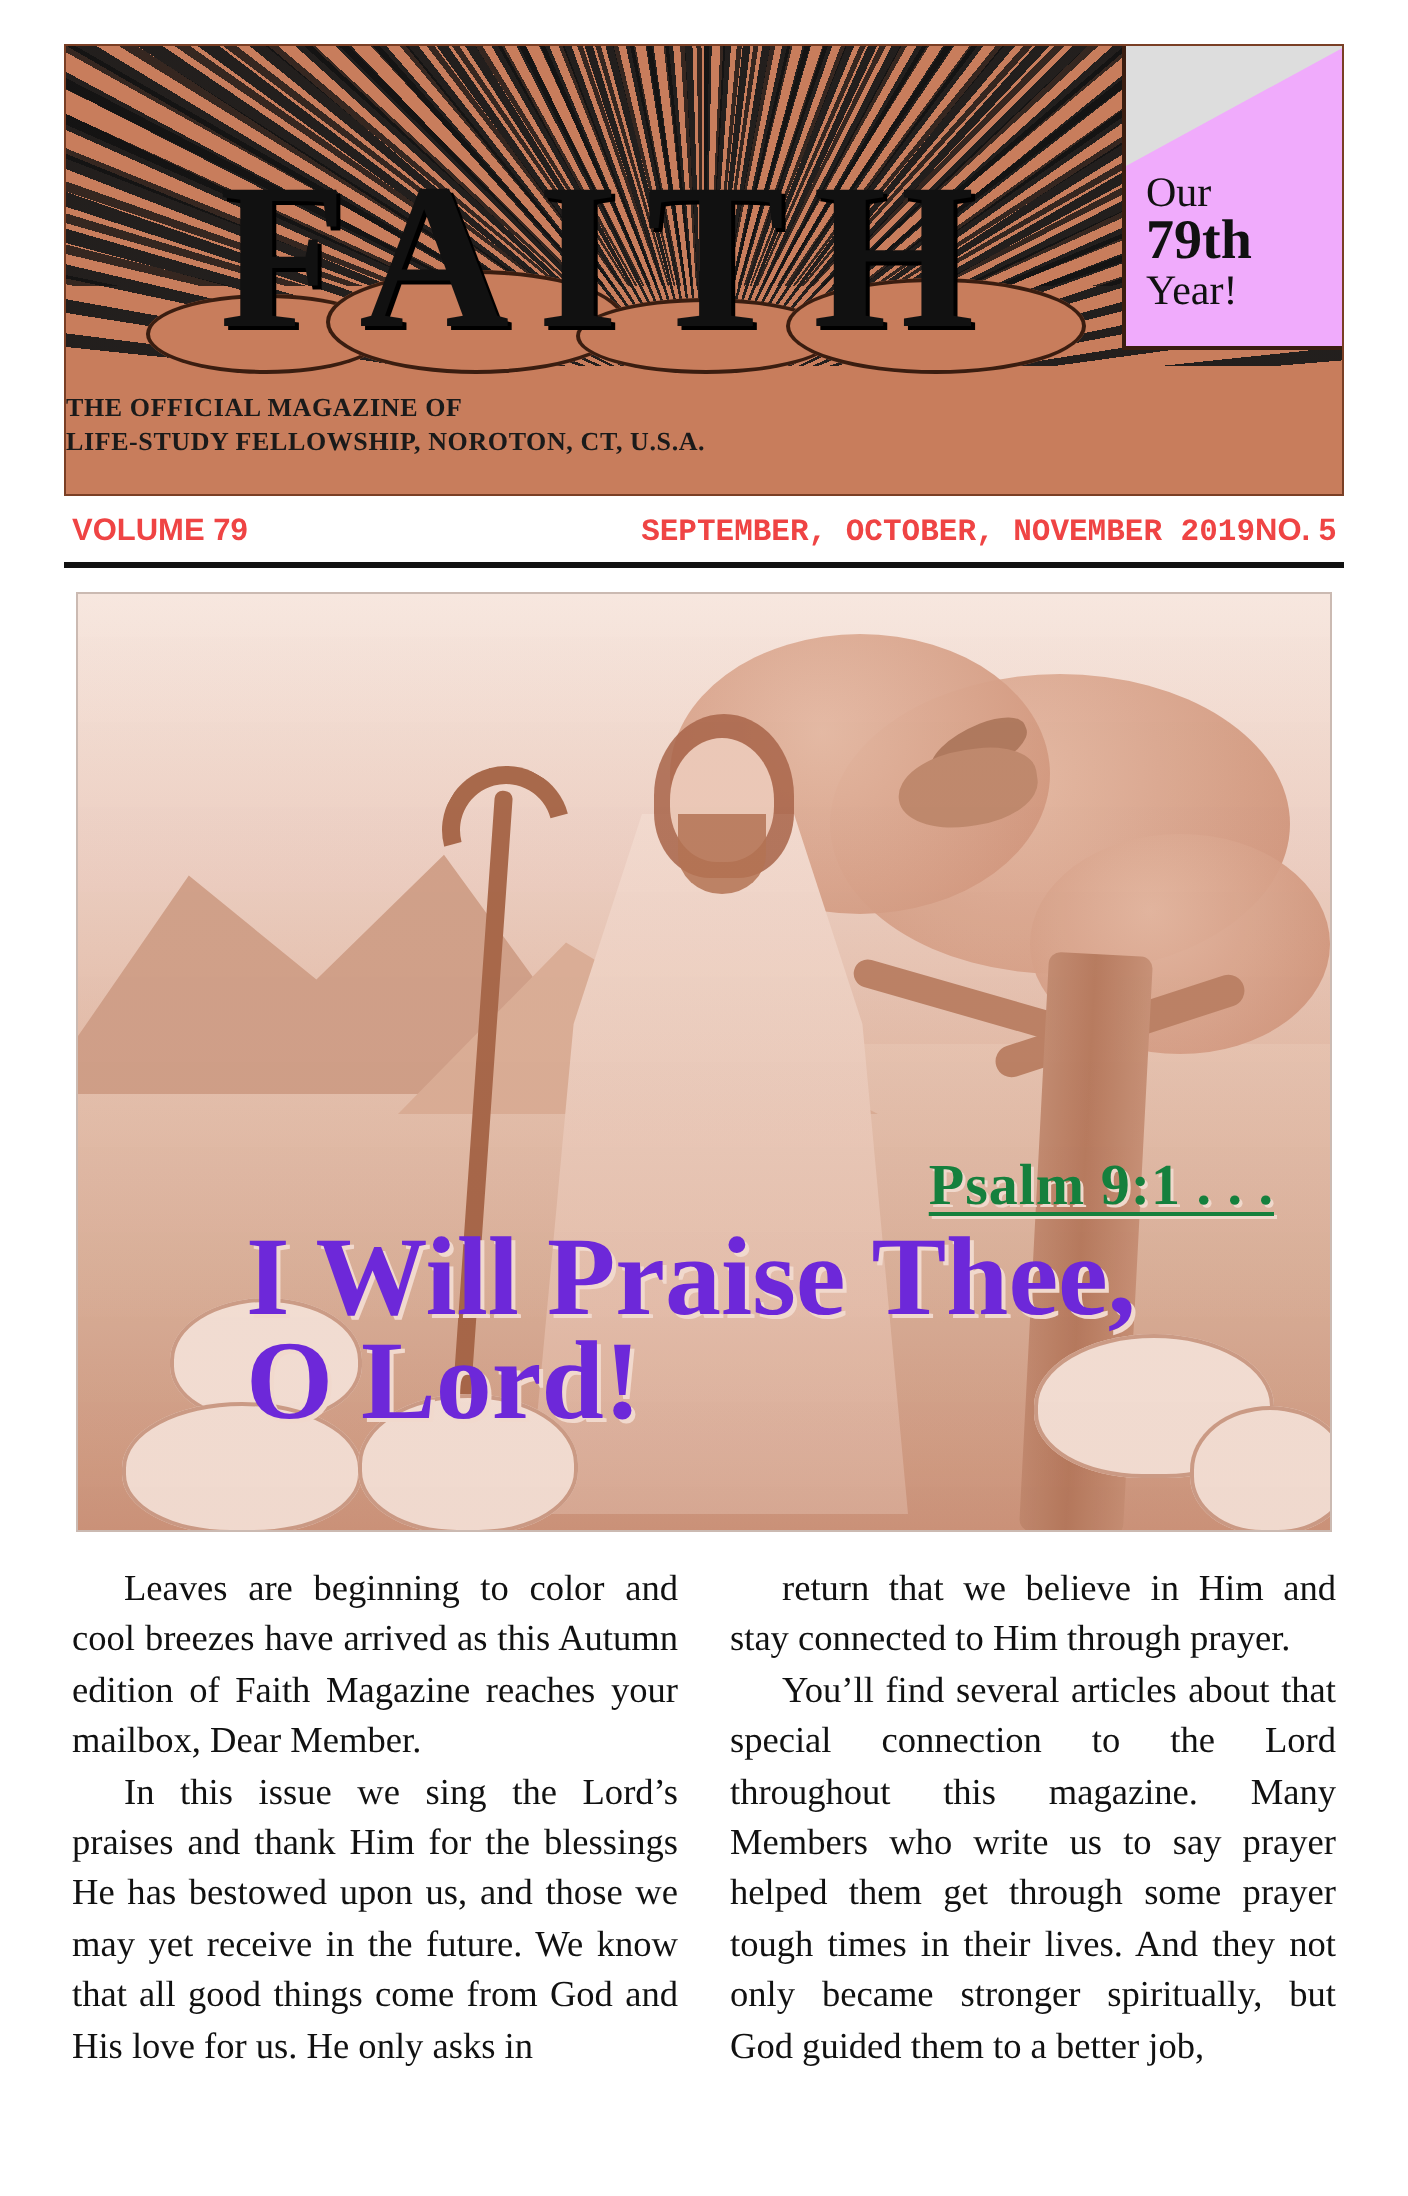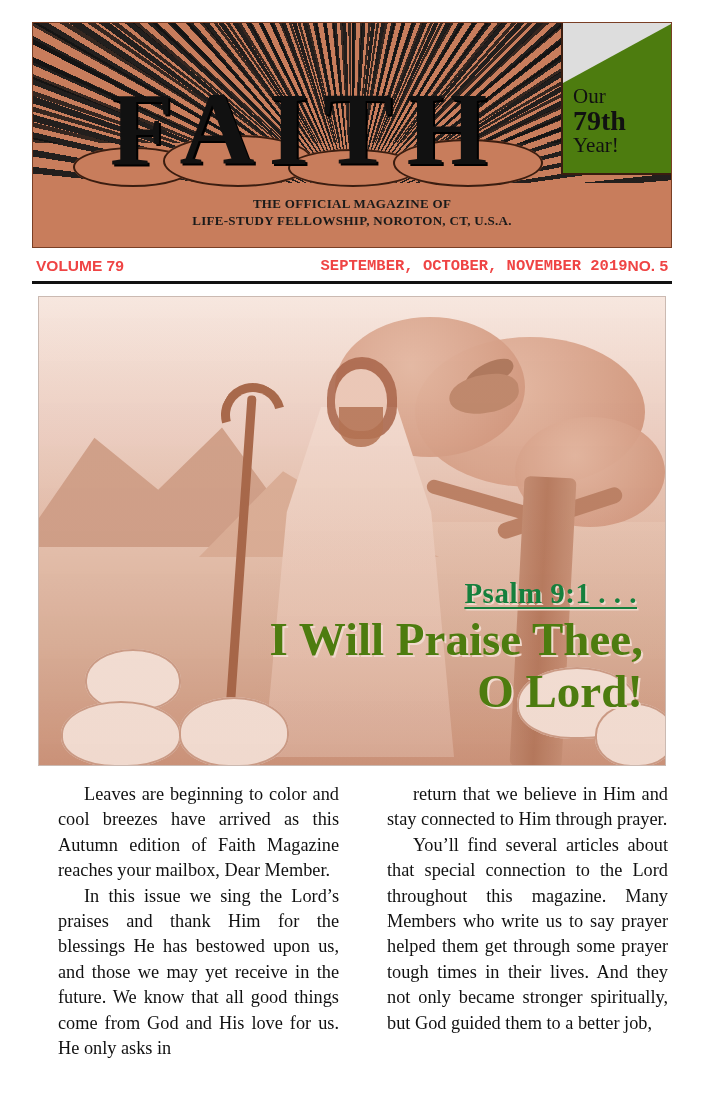--- a/index.html
+++ b/index.html
@@ -87,21 +87,21 @@
     letter-spacing: 14px;
     color: #111111;
     text-shadow: 2px 2px 0 #000;
   }
   .corner-flag {
     position: absolute;
     right: 0;
     top: 0;
     width: 110px;
     height: 152px;
-    background: #4d7c0f;
+    background: #f0abfc;
     border-left: 2px solid #3a1d10;
     border-bottom: 2px solid #3a1d10;
     box-sizing: border-box;
   }
   .corner-flag .tri {
     position: absolute;
     left: 0; top: 0;
     width: 0; height: 0;
     border-top: 60px solid #dddddd;
     border-right: 110px solid transparent;
@@ -117,21 +117,21 @@
   }
   .our-year .l1 { font-size: 21px; line-height: 22px; }
   .our-year .l2 { font-size: 28px; line-height: 27px; font-weight: bold; }
   .our-year .l3 { font-size: 21px; line-height: 22px; }
 
   .subtitle {
     position: absolute;
     left: 0;
     right: 0;
     top: 172px;
-    text-align: center;
+    text-align: left;
     font-family: "Liberation Serif", serif;
     font-weight: bold;
     color: #1a1a1a;
     font-size: 13px;
     line-height: 17px;
     letter-spacing: 0.3px;
   }
 
   
   .volbar {
@@ -296,26 +296,25 @@
     text-decoration: underline;
     text-underline-offset: 4px;
     letter-spacing: 0.5px;
     text-shadow: 1.5px 1.5px 0 #f0d8cc;
   }
   .cover-head {
     position: absolute;
     right: 22px;
     top: 316px;
     width: 520px;
-    text-align: right;
     font-family: "Liberation Serif", serif;
     font-weight: bold;
-    font-size: 47px;
+    font-size: 56px;
     line-height: 52px;
-    color: #4d7c0f;
+    color: #6d28d9;
     text-shadow: 2px 2px 0 #f1d9cd;
   }
 
   
   .columns {
     position: absolute;
     left: 36px;
     top: 782px;
     width: 632px;
     height: 298px;
@@ -323,21 +322,20 @@
     gap: 26px;
   }
   .col {
     width: 303px;
     font-family: "Liberation Serif", serif;
     font-size: 18.3px;
     line-height: 25.4px;
     text-align: justify;
     color: #111;
     overflow: hidden;
-    margin-left: 22px;
   }
   .col p { margin: 0; text-indent: 26px; }
 </style>
 </head>
 <body>
 
 <div id="page">
 
   <div class="masthead">
     <div class="rays"></div>

